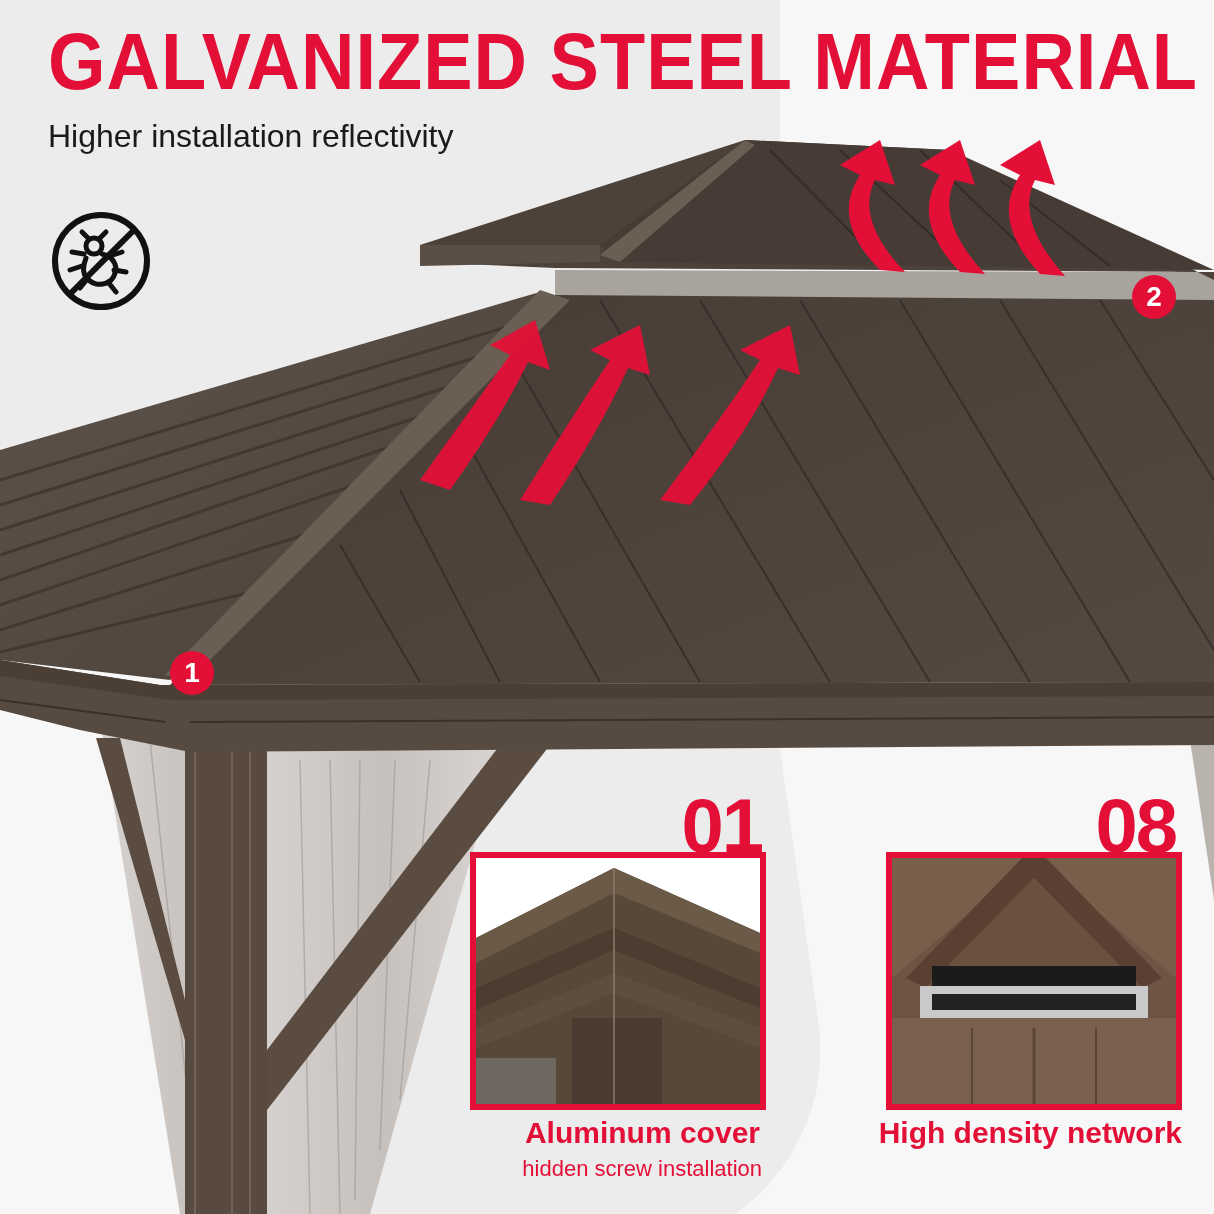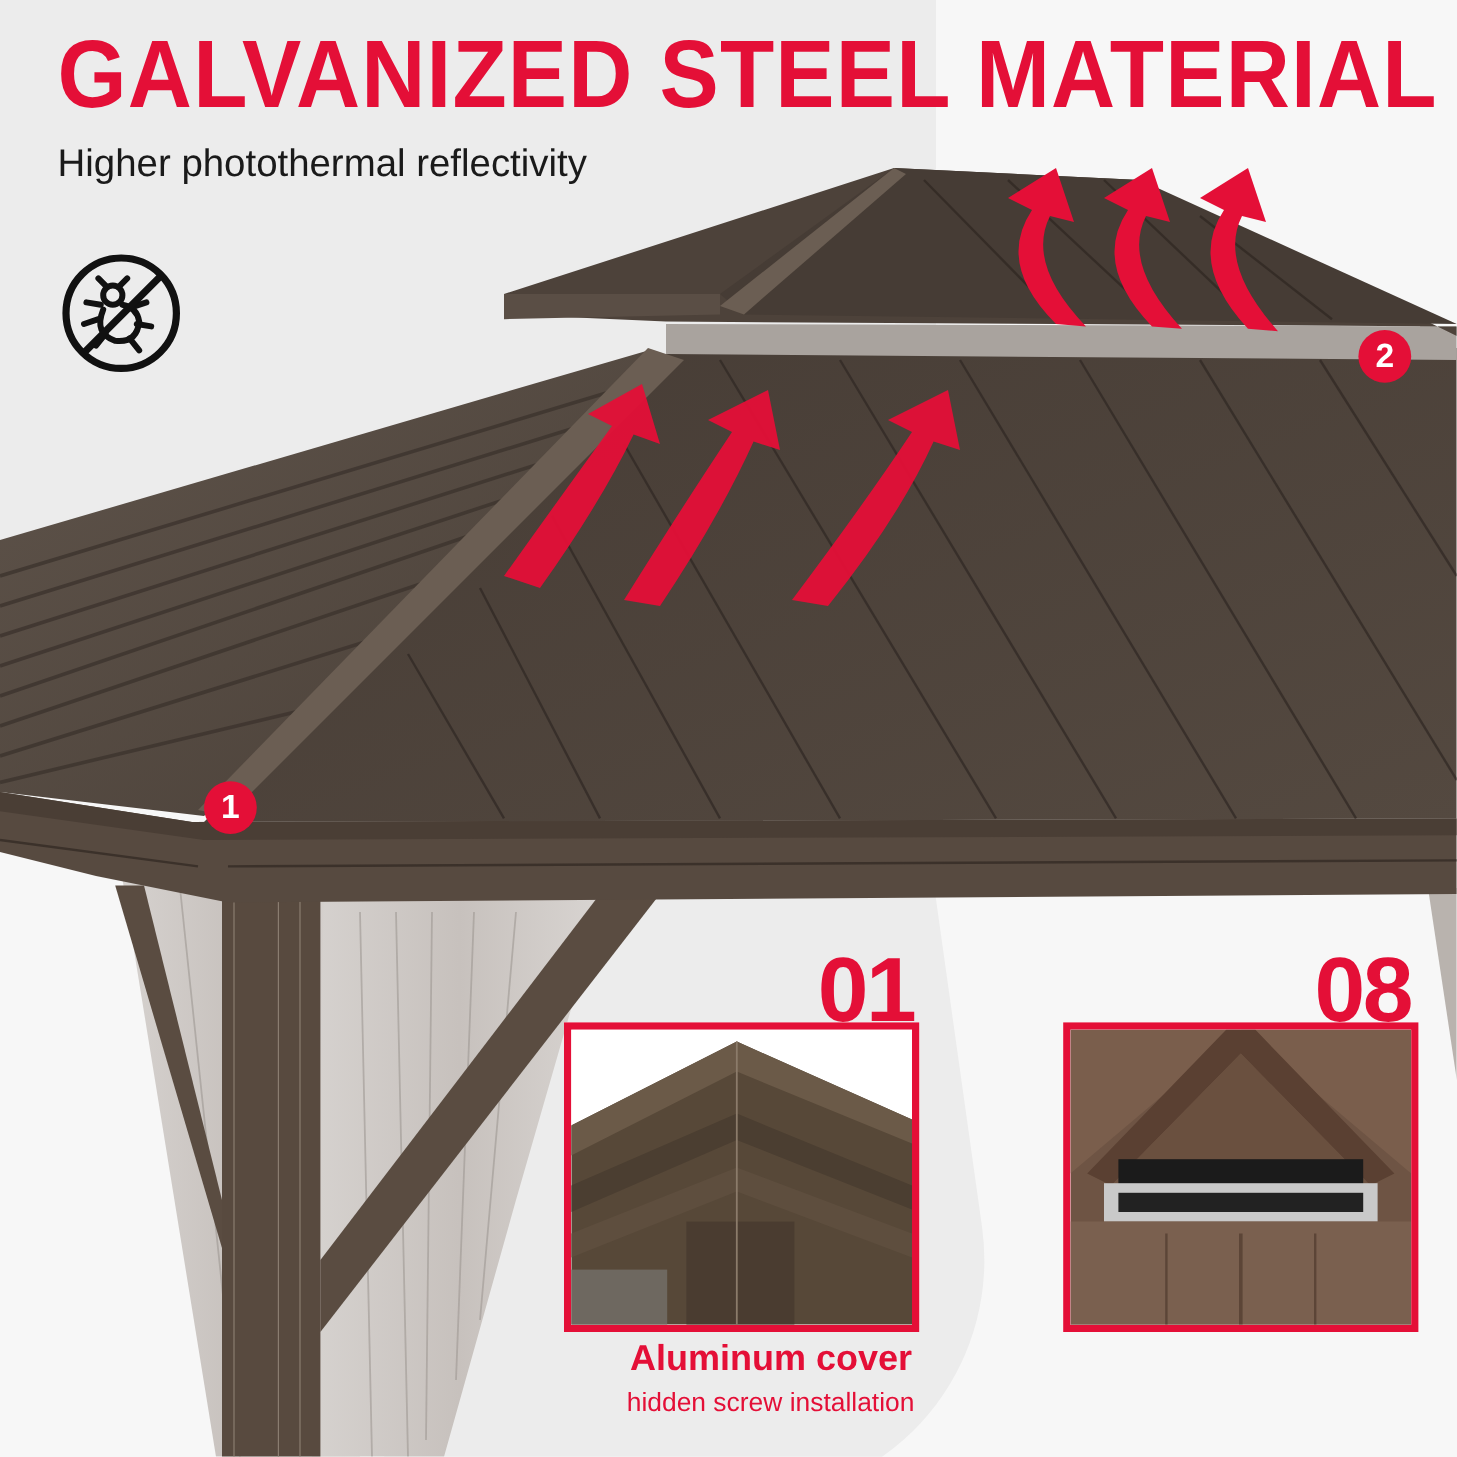--- a/index.html
+++ b/index.html
@@ -166,21 +166,21 @@
     <path d="M880 270 Q830 220 860 175 L840 165 L880 140 L895 185 L875 180 Q855 220 905 272 Z"></path>
     <path d="M960 272 Q910 220 940 175 L920 165 L960 140 L975 185 L955 180 Q935 220 985 274 Z"></path>
     <path d="M1040 274 Q990 220 1020 175 L1000 165 L1040 140 L1055 185 L1035 180 Q1015 220 1065 276 Z"></path>
     <path d="M420 480 Q470 410 510 355 L490 345 L535 320 L550 370 L528 362 Q500 420 450 490 Z" opacity="0.95"></path>
     <path d="M520 500 Q570 420 610 360 L590 350 L640 325 L650 375 L628 368 Q600 430 550 505 Z" opacity="0.95"></path>
     <path d="M660 500 Q720 420 760 360 L740 350 L790 325 L800 375 L778 368 Q750 430 690 505 Z" opacity="0.95"></path>
   </g>
 </svg>
 
 <div class="title">GALVANIZED STEEL MATERIAL</div>
-<div class="subtitle">Higher photothermal reflectivity</div>
+<div class="subtitle">Higher installation reflectivity</div>
 
 <svg class="no-bug-icon" viewBox="0 0 106 106">
   <circle cx="53" cy="53" r="46" fill="none" stroke="#111" stroke-width="6"></circle>
   <g fill="none" stroke="#111" stroke-width="5" stroke-linecap="round">
     <circle cx="46" cy="38" r="8"></circle>
     <path d="M38 50 Q30 70 48 76 Q66 78 68 60 Q66 48 54 46"></path>
     <path d="M40 30 L34 24 M52 30 L58 24"></path>
     <path d="M36 46 L24 44 M34 58 L22 62 M40 70 L32 80"></path>
     <path d="M62 48 L74 44 M66 62 L78 64 M60 74 L68 84"></path>
   </g>
@@ -218,13 +218,14 @@
       <path d="M142 20 L250 130 L34 130 Z" fill="#6a503f"></path>
       <rect x="40" y="108" width="204" height="26" fill="#1b1b1b"></rect>
       <rect x="28" y="128" width="228" height="32" fill="#c9c9c9"></rect>
       <rect x="40" y="136" width="204" height="16" fill="#222"></rect>
       <path d="M0 160 L284 160 L284 246 L0 246 Z" fill="#7a604f"></path>
       <line x1="142" y1="170" x2="142" y2="246" stroke="#5c4537" stroke-width="3"></line>
       <line x1="80" y1="170" x2="80" y2="246" stroke="#5c4537" stroke-width="2"></line>
       <line x1="204" y1="170" x2="204" y2="246" stroke="#5c4537" stroke-width="2"></line>
     </svg>
   </div>
+  <div class="label">High density network</div>
 </div>
 
 </body></html>

